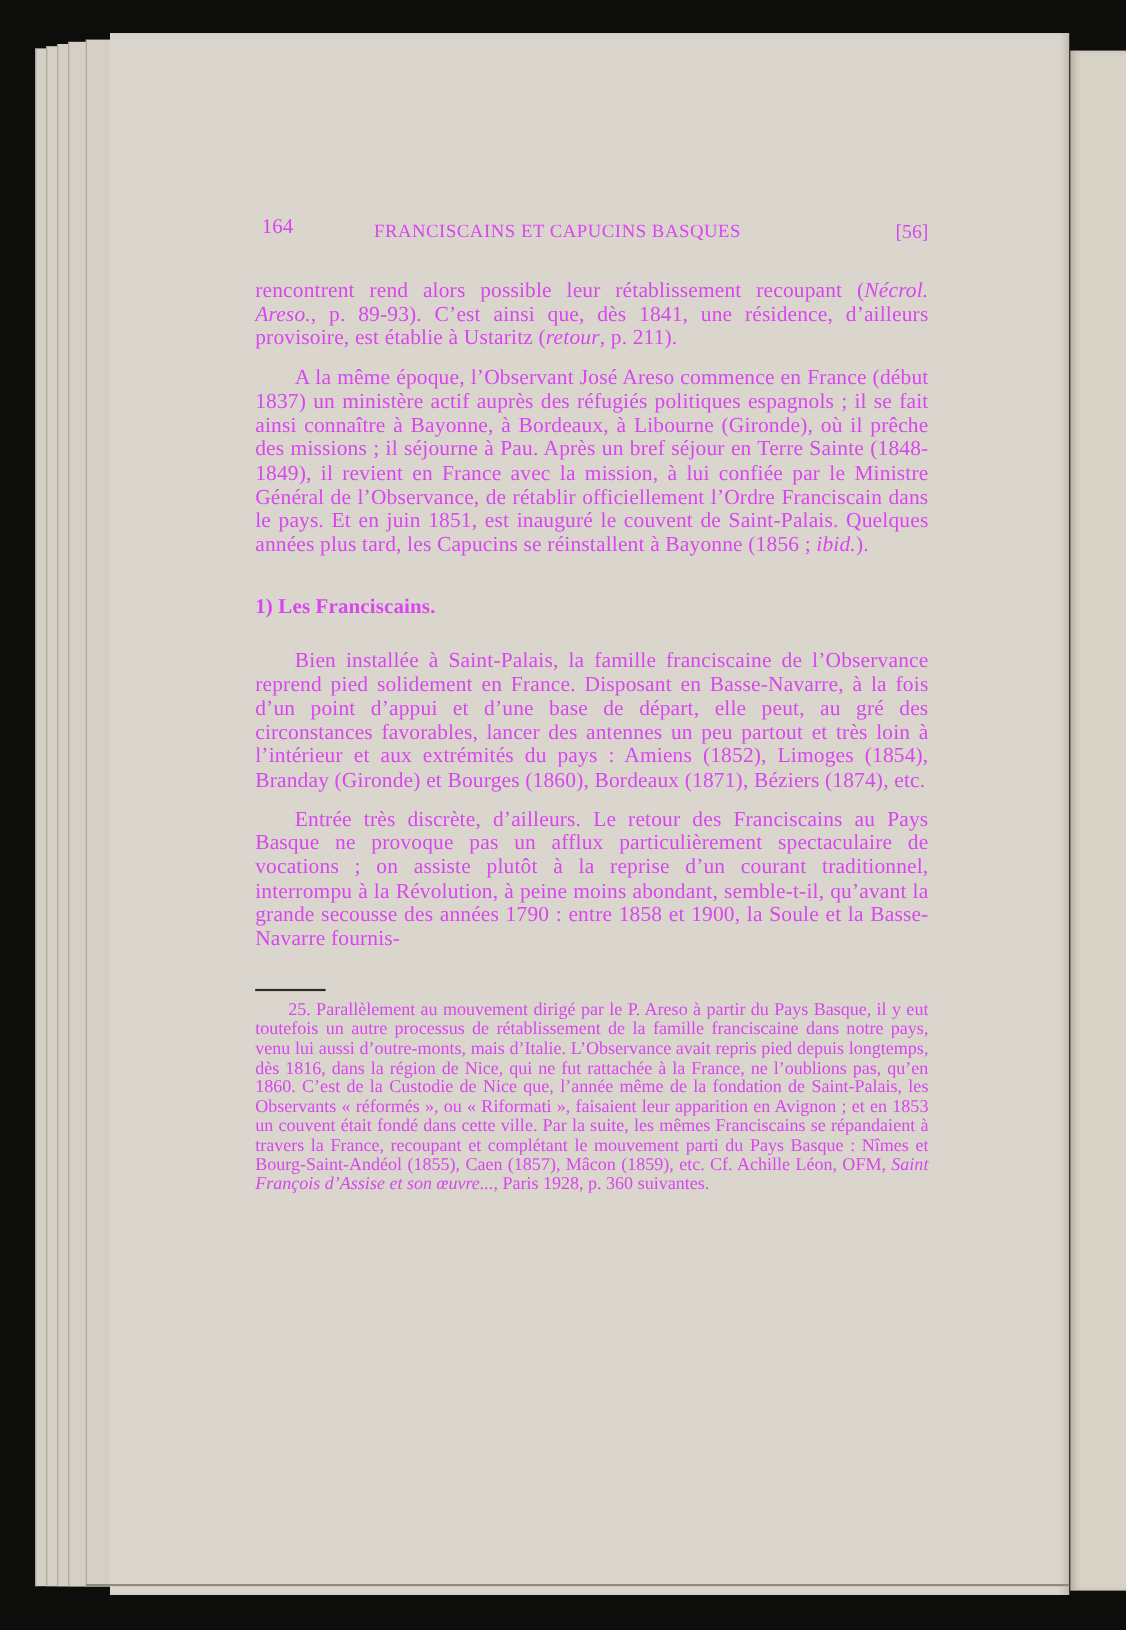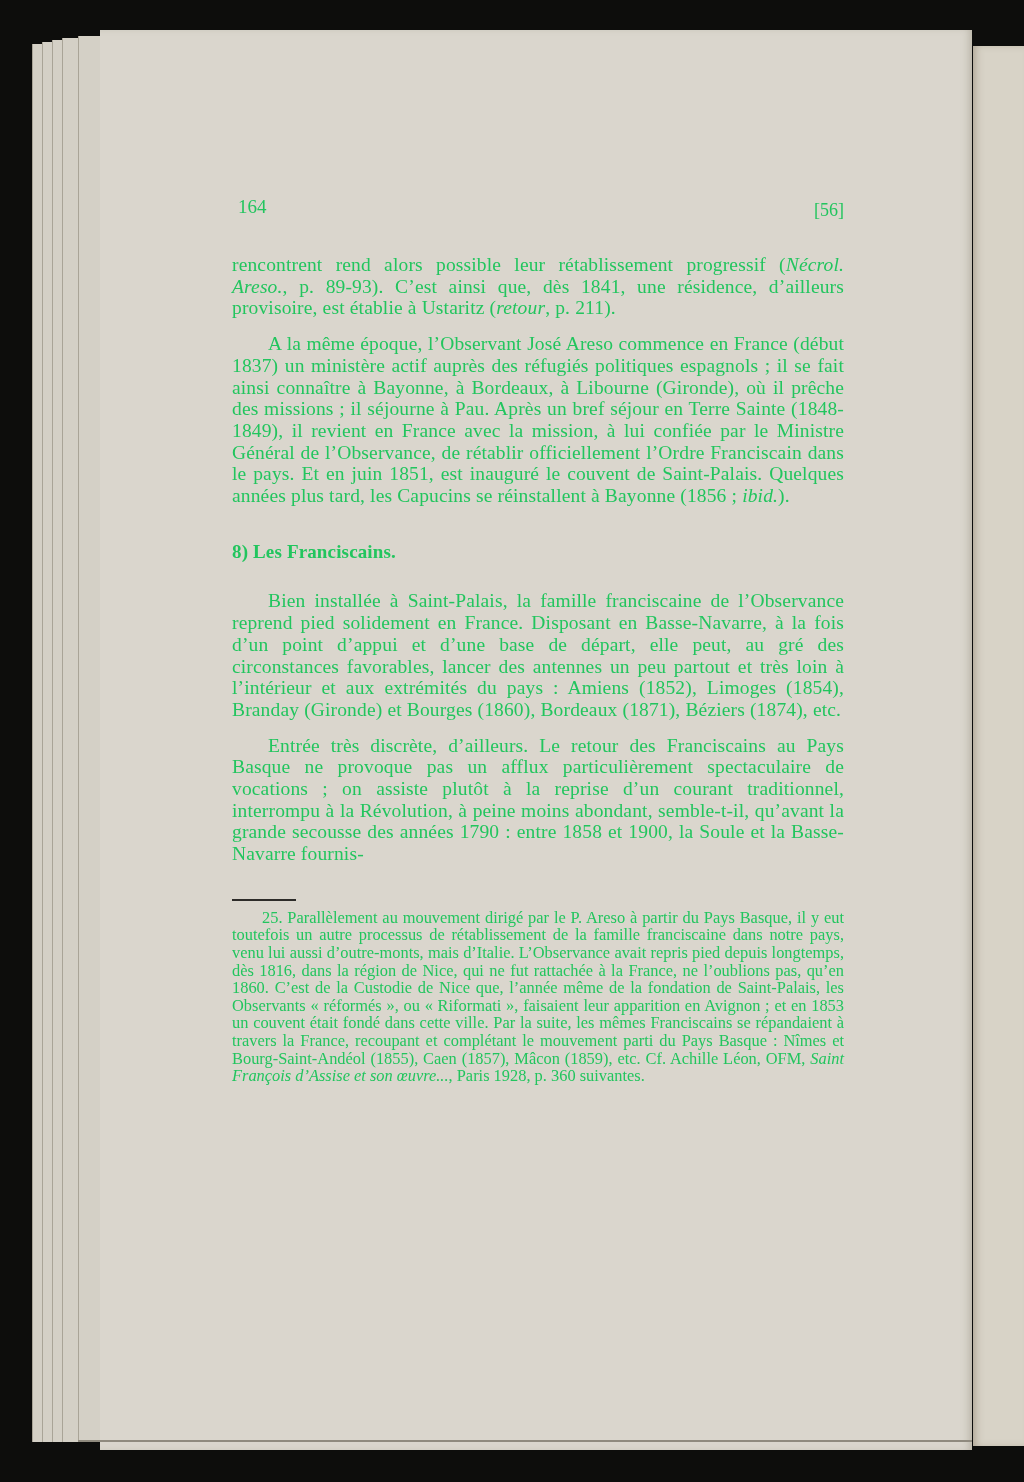--- a/index.html
+++ b/index.html
@@ -19,21 +19,21 @@
       box-shadow: inset -6px 0 8px -4px rgba(110,100,80,0.35);
     }
     .right-page {
       position: absolute; left: 973px; top: 46px; width: 51px; height: 1400px;
       background: #d8d3c7;
       box-shadow: inset 5px 0 8px -3px rgba(110,95,70,0.45);
     }
     .bottom-edge { position: absolute; height: 2px; background: #8f8a7e; }
     .content {
       position: absolute; left: 232px; top: 196px; width: 612px;
-      color: #22c55e;
+      color: #d946ef;
     }
     .running-head {
       position: relative; height: 28px; font-size: 18px;
     }
     .running-head .pno { position: absolute; left: 6px; top: 0; font-size: 19px; }
     .running-head .title { position: absolute; left: 108px; top: 4px; letter-spacing: 0.5px; font-size: 17px; }
     .running-head .ref { position: absolute; right: 0; top: 4px; font-size: 18px; }
     .body-text {
       margin-top: 30px;
       font-size: 19.5px; line-height: 21.7px; text-align: justify;
@@ -64,28 +64,29 @@
 <div class="stack-edge" style="left:62px;top:38px;width:40px;height:1404px;"></div>
 <div class="stack-edge" style="left:78px;top:36px;width:24px;height:1406px;"></div>
 
 <div class="page"></div>
 <div class="right-page"></div>
 <div class="bottom-edge" style="left:78px;top:1440px;width:894px;"></div>
 
 <div class="content">
   <div class="running-head">
     <span class="pno">164</span>
+    <span class="title">FRANCISCAINS ET CAPUCINS BASQUES</span>
     <span class="ref">[56]</span>
   </div>
 
   <div class="body-text">
-    <p><span>rencontrent rend alors possible leur rétablissement progressif (</span><i>Nécrol. Areso.</i><span>, p. 89-93). C’est ainsi que, dès 1841, une résidence, d’ailleurs provisoire, est établie à Ustaritz (</span><i>retour</i><span>, p. 211).</span></p>
+    <p><span>rencontrent rend alors possible leur rétablissement recoupant (</span><i>Nécrol. Areso.</i><span>, p. 89-93). C’est ainsi que, dès 1841, une résidence, d’ailleurs provisoire, est établie à Ustaritz (</span><i>retour</i><span>, p. 211).</span></p>
     <p class="indent gap"><span>A la même époque, l’Observant José Areso commence en France (début 1837) un ministère actif auprès des réfugiés politiques espagnols ; il se fait ainsi connaître à Bayonne, à Bordeaux, à Libourne (Gironde), où il prêche des missions ; il séjourne à Pau. Après un bref séjour en Terre Sainte (1848-1849), il revient en France avec la mission, à lui confiée par le Ministre Général de l’Observance, de rétablir officiellement l’Ordre Franciscain dans le pays. Et en juin 1851, est inauguré le couvent de Saint-Palais. Quelques années plus tard, les Capucins se réinstallent à Bayonne (1856 ; </span><i>ibid.</i><span>).</span></p>
 
-    <div class="section-head">8) Les Franciscains.</div>
+    <div class="section-head">1) Les Franciscains.</div>
 
     <p class="indent"><span>Bien installée à Saint-Palais, la famille franciscaine de l’Observance reprend pied solidement en France. Disposant en Basse-Navarre, à la fois d’un point d’appui et d’une base de départ, elle peut, au gré des circonstances favorables, lancer des antennes un peu partout et très loin à l’intérieur et aux extrémités du pays : Amiens (1852), Limoges (1854), Branday (Gironde) et Bourges (1860), Bordeaux (1871), Béziers (1874), etc.</span></p>
     <p class="indent gap"><span>Entrée très discrète, d’ailleurs. Le retour des Franciscains au Pays Basque ne provoque pas un afflux particulièrement spectaculaire de vocations ; on assiste plutôt à la reprise d’un courant traditionnel, interrompu à la Révolution, à peine moins abondant, semble-t-il, qu’avant la grande secousse des années 1790 : entre 1858 et 1900, la Soule et la Basse-Navarre fournis-</span></p>
   </div>
 
   <div class="fn-rule"></div>
   <p class="footnote"><span>25. Parallèlement au mouvement dirigé par le P. Areso à partir du Pays Basque, il y eut toutefois un autre processus de rétablissement de la famille franciscaine dans notre pays, venu lui aussi d’outre-monts, mais d’Italie. L’Observance avait repris pied depuis longtemps, dès 1816, dans la région de Nice, qui ne fut rattachée à la France, ne l’oublions pas, qu’en 1860. C’est de la Custodie de Nice que, l’année même de la fondation de Saint-Palais, les Observants « réformés », ou « Riformati », faisaient leur apparition en Avignon ; et en 1853 un couvent était fondé dans cette ville. Par la suite, les mêmes Franciscains se répandaient à travers la France, recoupant et complétant le mouvement parti du Pays Basque : Nîmes et Bourg-Saint-Andéol (1855), Caen (1857), Mâcon (1859), etc. Cf. Achille Léon, OFM, </span><i>Saint François d’Assise et son œuvre...</i><span>, Paris 1928, p. 360 suivantes.</span></p>
 </div>
 
 </body></html>

